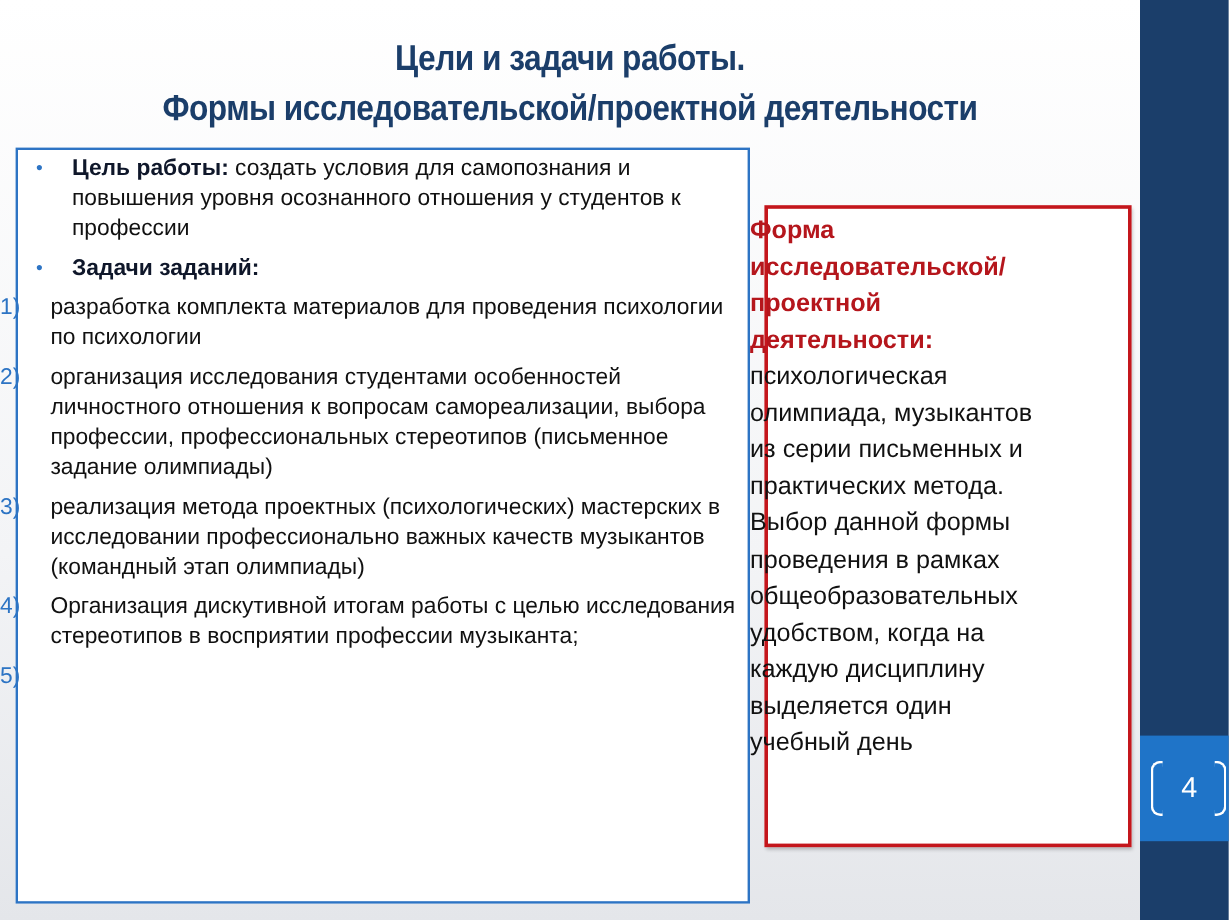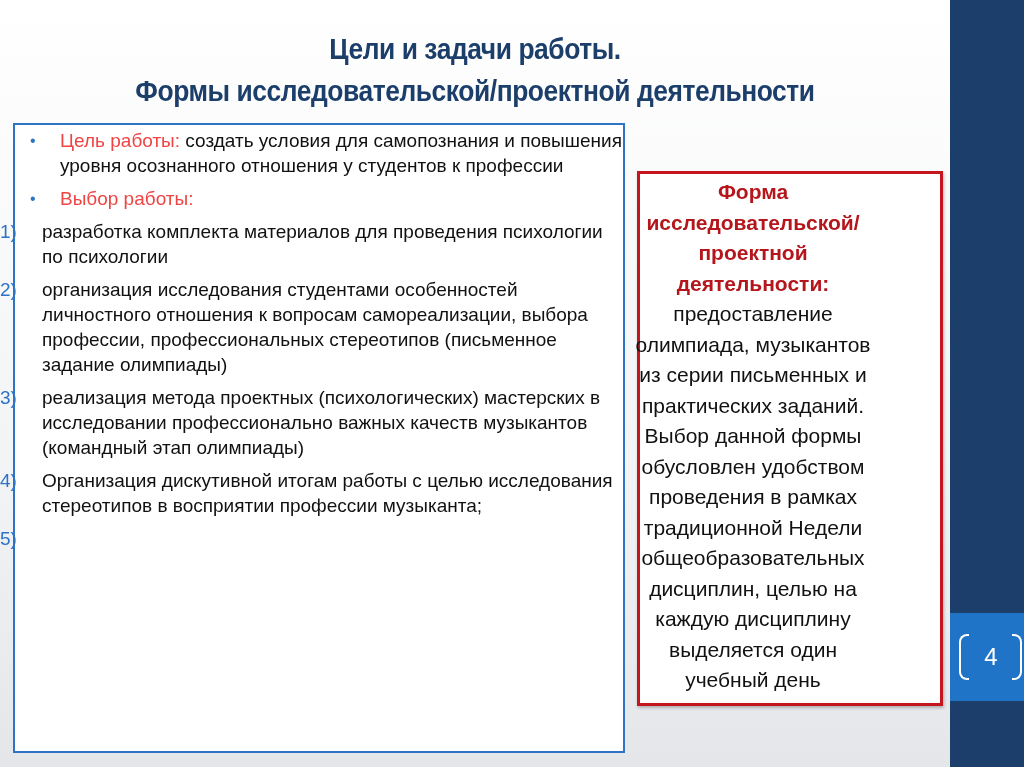--- a/index.html
+++ b/index.html
@@ -39,30 +39,30 @@
     }
     .left-content {
       position: absolute; left: 28px; top: 128px; width: 600px;
       color: #111111; font-size: 19px; line-height: 25px;
     }
     .item { position: relative; padding-left: 32px; margin-bottom: 8px; }
     .item .marker {
       position: absolute; left: 0; top: 0; color: #2d74c4;
     }
     .bullet-item .marker { left: 2px; font-size: 16px; }
-    .blue-b { color: #ef4444; font-weight: normal; margin-top: 28px; }
+    .blue-b { color: #0f172a; font-weight: bold; margin-top: 28px; }
     .num-item { padding-left: 42px; margin-left: -28px; }
     .num-item .marker { left: 0; }
     .right-box {
       position: absolute; left: 637px; top: 171px; width: 306px; height: 535px;
       border: 3px solid #c4161c; background: #ffffff; box-sizing: border-box;
       box-shadow: 1px 2px 3px rgba(0,0,0,0.25);
     }
     .right-content {
-      position: absolute; left: 608px; top: 177px; width: 290px; text-align: center;
+      position: absolute; left: 625px; top: 177px; width: 290px; text-align: left;
       font-size: 21px; line-height: 30.5px; color: #111111;
     }
     .red-b { color: #b5161c; font-weight: bold; }
   </style>
 </head>
 <body>
 
 <div class="sidebar"></div>
 <div class="page-tab"></div>
 <div class="bracket left"></div>
@@ -76,21 +76,21 @@
 
 <div class="left-box"></div>
 <div class="left-content">
   <div class="item bullet-item">
     <span class="marker">•</span>
     <span class="blue-b">Цель работы:</span>
     <span>создать условия для самопознания и повышения уровня осознанного отношения у студентов к профессии</span>
   </div>
   <div class="item bullet-item">
     <span class="marker">•</span>
-    <span class="blue-b">Выбор работы:</span>
+    <span class="blue-b">Задачи заданий:</span>
   </div>
   <div class="item num-item">
     <span class="marker">1)</span>
     <span>разработка комплекта материалов для проведения психологии по психологии</span>
   </div>
   <div class="item num-item">
     <span class="marker">2)</span>
     <span>организация исследования студентами особенностей личностного отношения к вопросам самореализации, выбора профессии, профессиональных стереотипов (письменное задание олимпиады)</span>
   </div>
   <div class="item num-item">
@@ -105,26 +105,24 @@
     <span class="marker">5)</span>
   </div>
 </div>
 
 <div class="right-box"></div>
 <div class="right-content">
   <div class="red-b">Форма</div>
   <div class="red-b">исследовательской/</div>
   <div class="red-b">проектной</div>
   <div class="red-b">деятельности:</div>
-  <div>предоставление</div>
+  <div>психологическая</div>
   <div>олимпиада, музыкантов</div>
   <div>из серии письменных и</div>
-  <div>практических заданий.</div>
+  <div>практических метода.</div>
   <div>Выбор данной формы</div>
-  <div>обусловлен удобством</div>
   <div>проведения в рамках</div>
-  <div>традиционной Недели</div>
   <div>общеобразовательных</div>
-  <div>дисциплин, целью на</div>
+  <div>удобством, когда на</div>
   <div>каждую дисциплину</div>
   <div>выделяется один</div>
   <div>учебный день</div>
 </div>
 
 </body></html>

